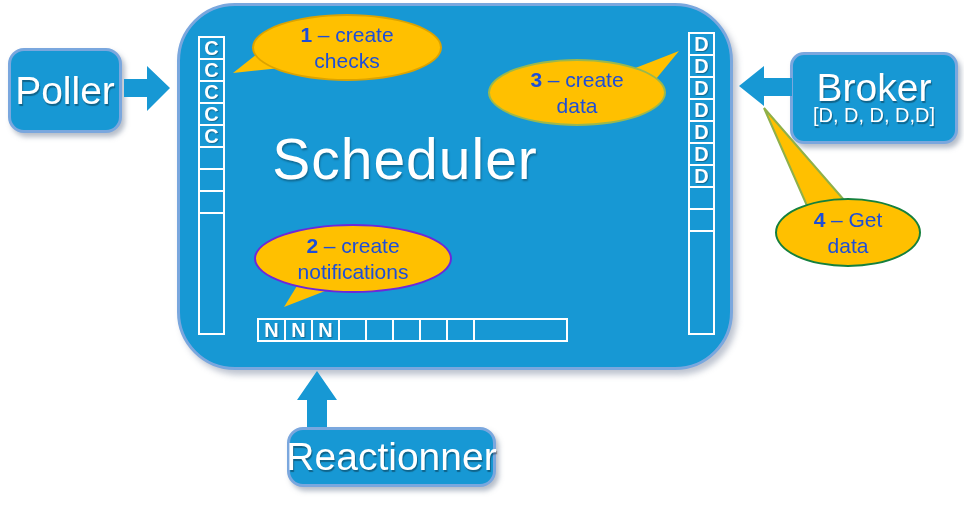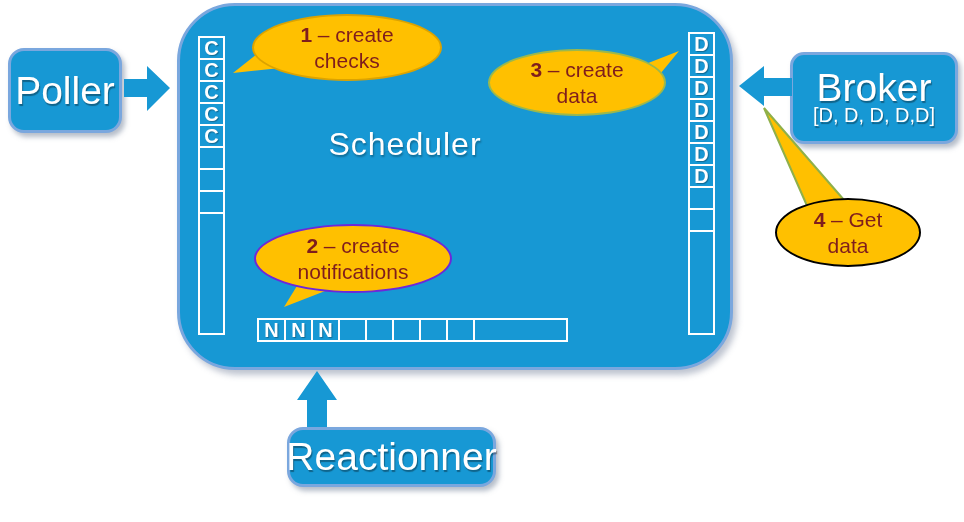--- a/index.html
+++ b/index.html
@@ -17,21 +17,21 @@
     width: 556px; height: 367px;
     background: #1798d4;
     border: 3px solid #7aa7de;
     border-radius: 58px;
     box-shadow: 4px 5px 6px rgba(110,125,150,.45);
     z-index: 1;
   }
   .scheduler-title {
     position: absolute; left: 177px; top: 126px;
     width: 456px; text-align: center;
-    color: #ffffff; font-size: 32px; letter-spacing: 1px;
+    color: #ffffff; font-size: 57px; letter-spacing: 1px;
     text-shadow: 1px 2px 2px rgba(0,0,0,.3);
     z-index: 2;
   }
   
   .node-box {
     position: absolute;
     background: #1798d4;
     border: 3px solid #7aa7de;
     border-radius: 16px;
     box-shadow: 3px 4px 5px rgba(110,125,150,.5);
@@ -70,33 +70,33 @@
   #arrow-layer { z-index: 3; }
   #tail-layer  { z-index: 4; }
   
   .callout {
     position: absolute;
     background: #ffc000;
     border-radius: 50%;
     z-index: 5;
     display: flex; align-items: center; justify-content: center;
     text-align: center;
-    color: #7f1d1d;
+    color: #1d4ed8;
     font-size: 21px; line-height: 26px;
   }
   .callout .co-wrap { display: inline-block; }
   .co-num  { font-weight: bold; }
   .co-rest { margin-left: .27em; }
   #callout-create-checks        { left: 252px; top: 14px;  width: 190px; height: 67px; border: 2px solid #dca300; }
   #callout-create-checks .co-wrap { max-width: 120px; }
   #callout-create-notifications { left: 254px; top: 224px; width: 198px; height: 69px; border: 2px solid #6d28d9; }
   #callout-create-notifications .co-wrap { max-width: 165px; }
-  #callout-create-data          { left: 488px; top: 49px;  width: 178px; height: 67px; border: 2px solid #9ab84e; }
+  #callout-create-data          { left: 488px; top: 59px;  width: 178px; height: 67px; border: 2px solid #9ab84e; }
   #callout-create-data .co-wrap { max-width: 115px; }
-  #callout-get-data             { left: 775px; top: 198px; width: 146px; height: 69px; border: 2px solid #000000; }
+  #callout-get-data             { left: 775px; top: 198px; width: 146px; height: 69px; border: 2px solid #15803d; }
   #callout-get-data .co-wrap { max-width: 95px; }
 </style>
 </head>
 <body>
 
 <div id="canvas">
 
   <div class="scheduler-box"></div>
   <div class="scheduler-title">Scheduler</div>
 

